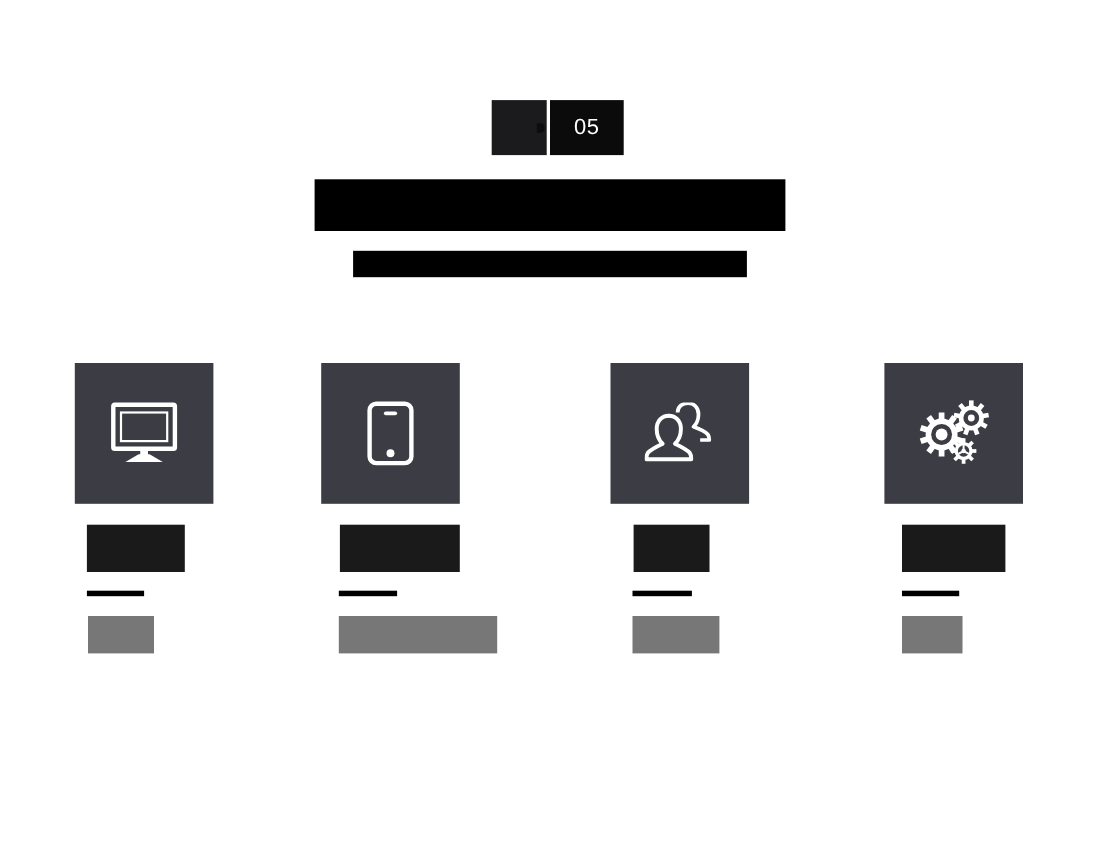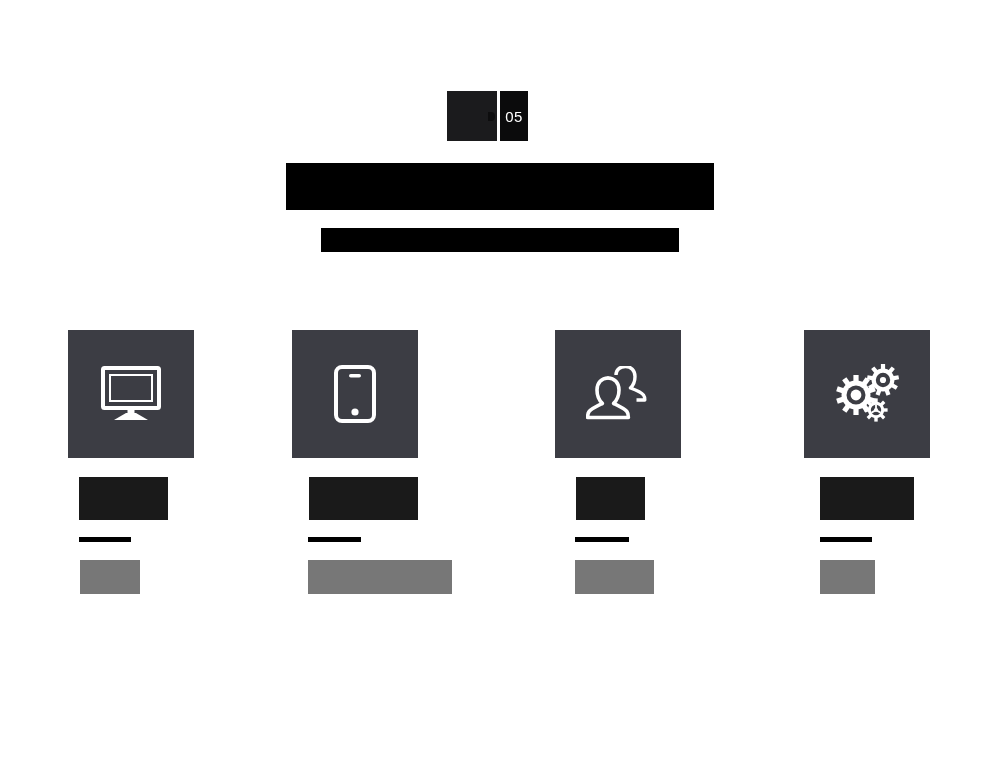--- a/index.html
+++ b/index.html
@@ -45,27 +45,27 @@
     width: 7px;
     height: 9px;
     background: #0d0d0e;
     border-radius: 0 4px 4px 0;
   }
   .badge-divider {
     width: 3px;
     background: #ffffff;
   }
   .badge-right {
-    width: 28px;
+    width: 67px;
     background: #0b0b0c;
     color: #ffffff;
     display: flex;
     align-items: center;
     justify-content: center;
-    font-size: 15px;
+    font-size: 20px;
     letter-spacing: 0.5px;
     font-weight: 400;
   }
 
   
   .bar-title {
     position: absolute;
     left: 286px;
     top: 163px;
     width: 428px;

